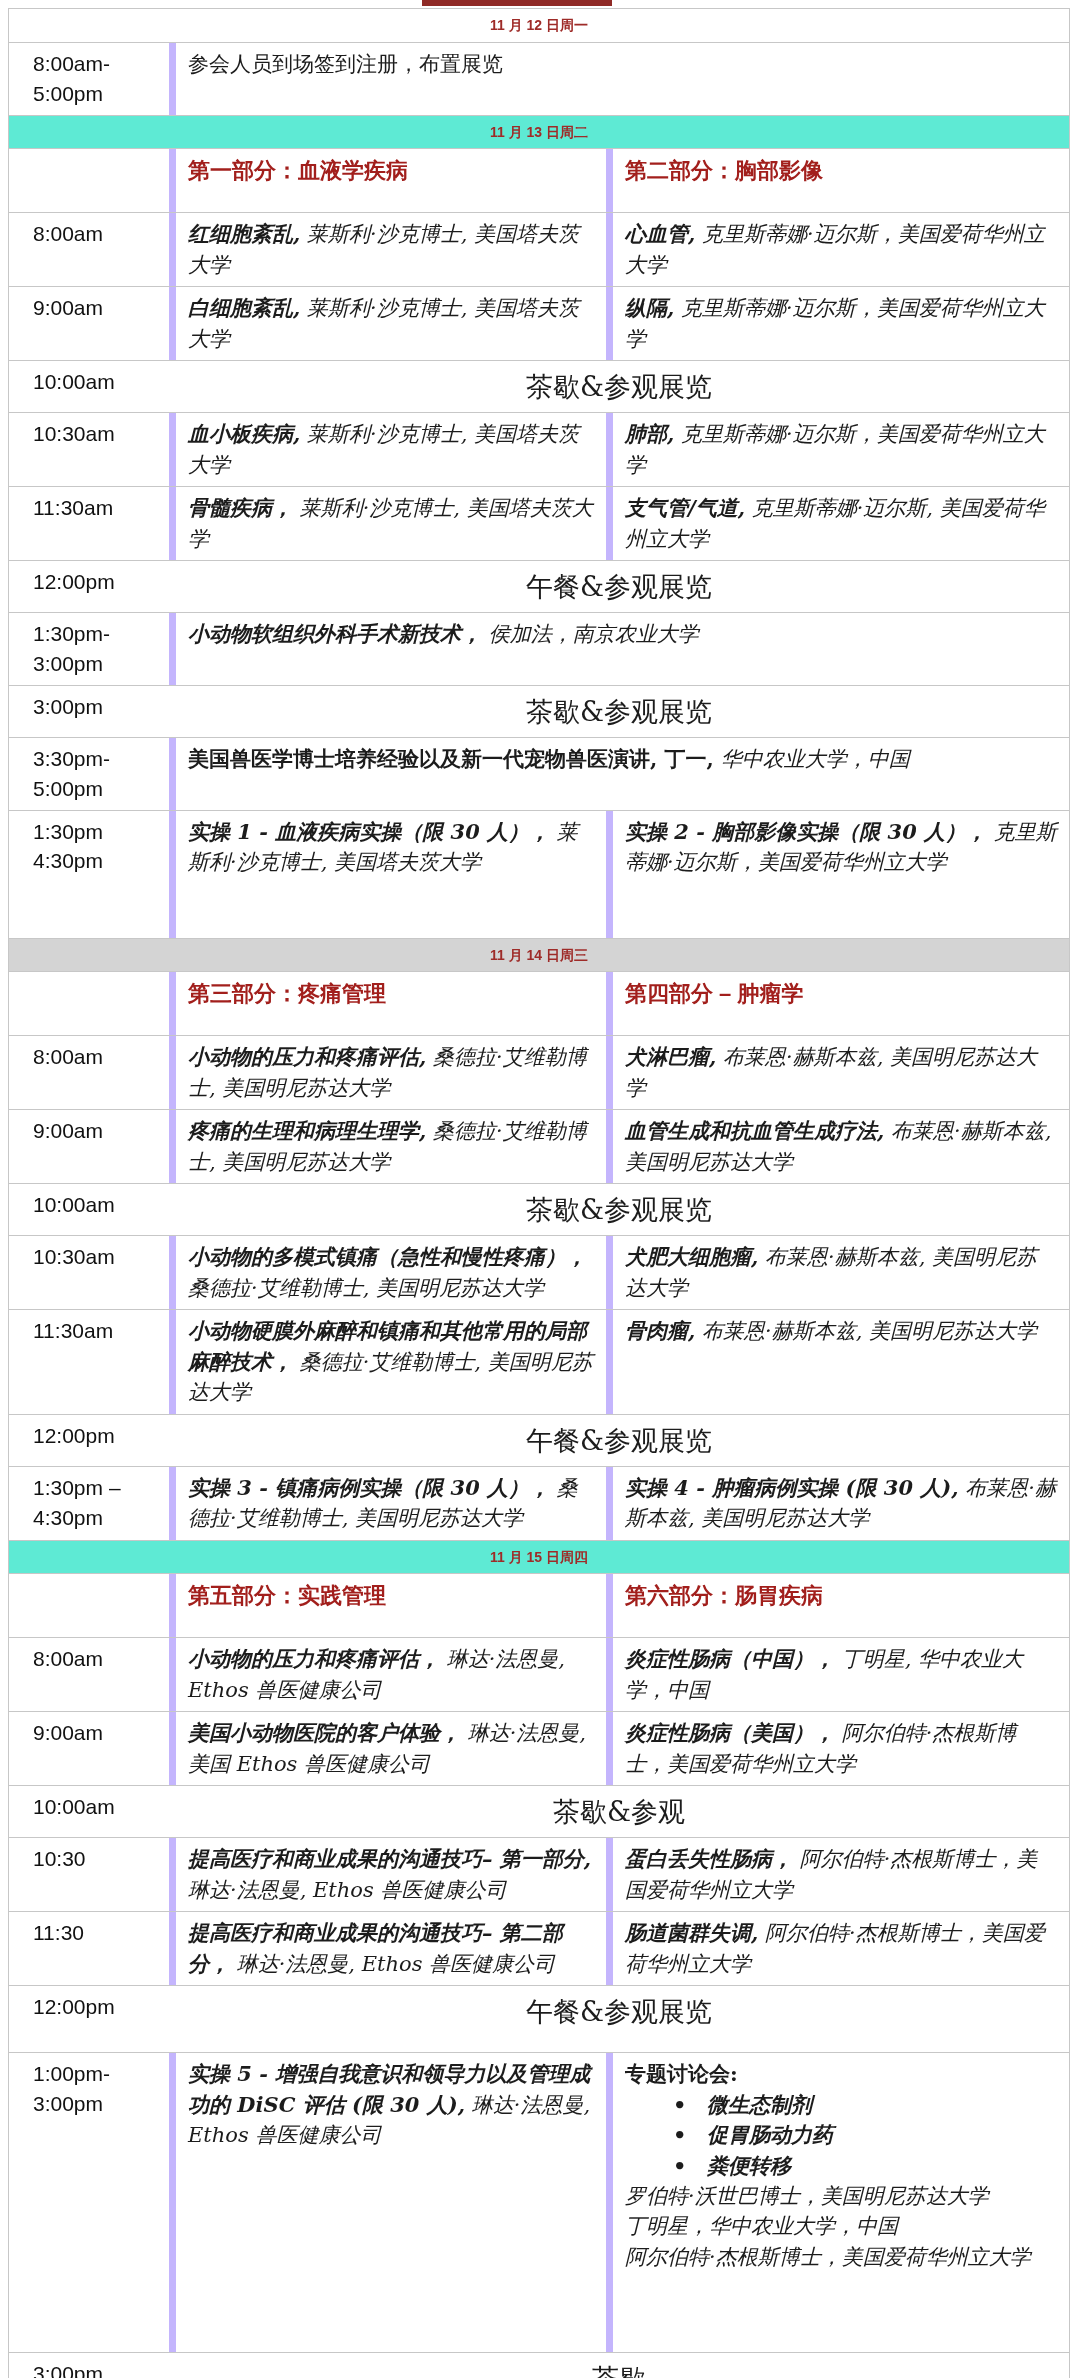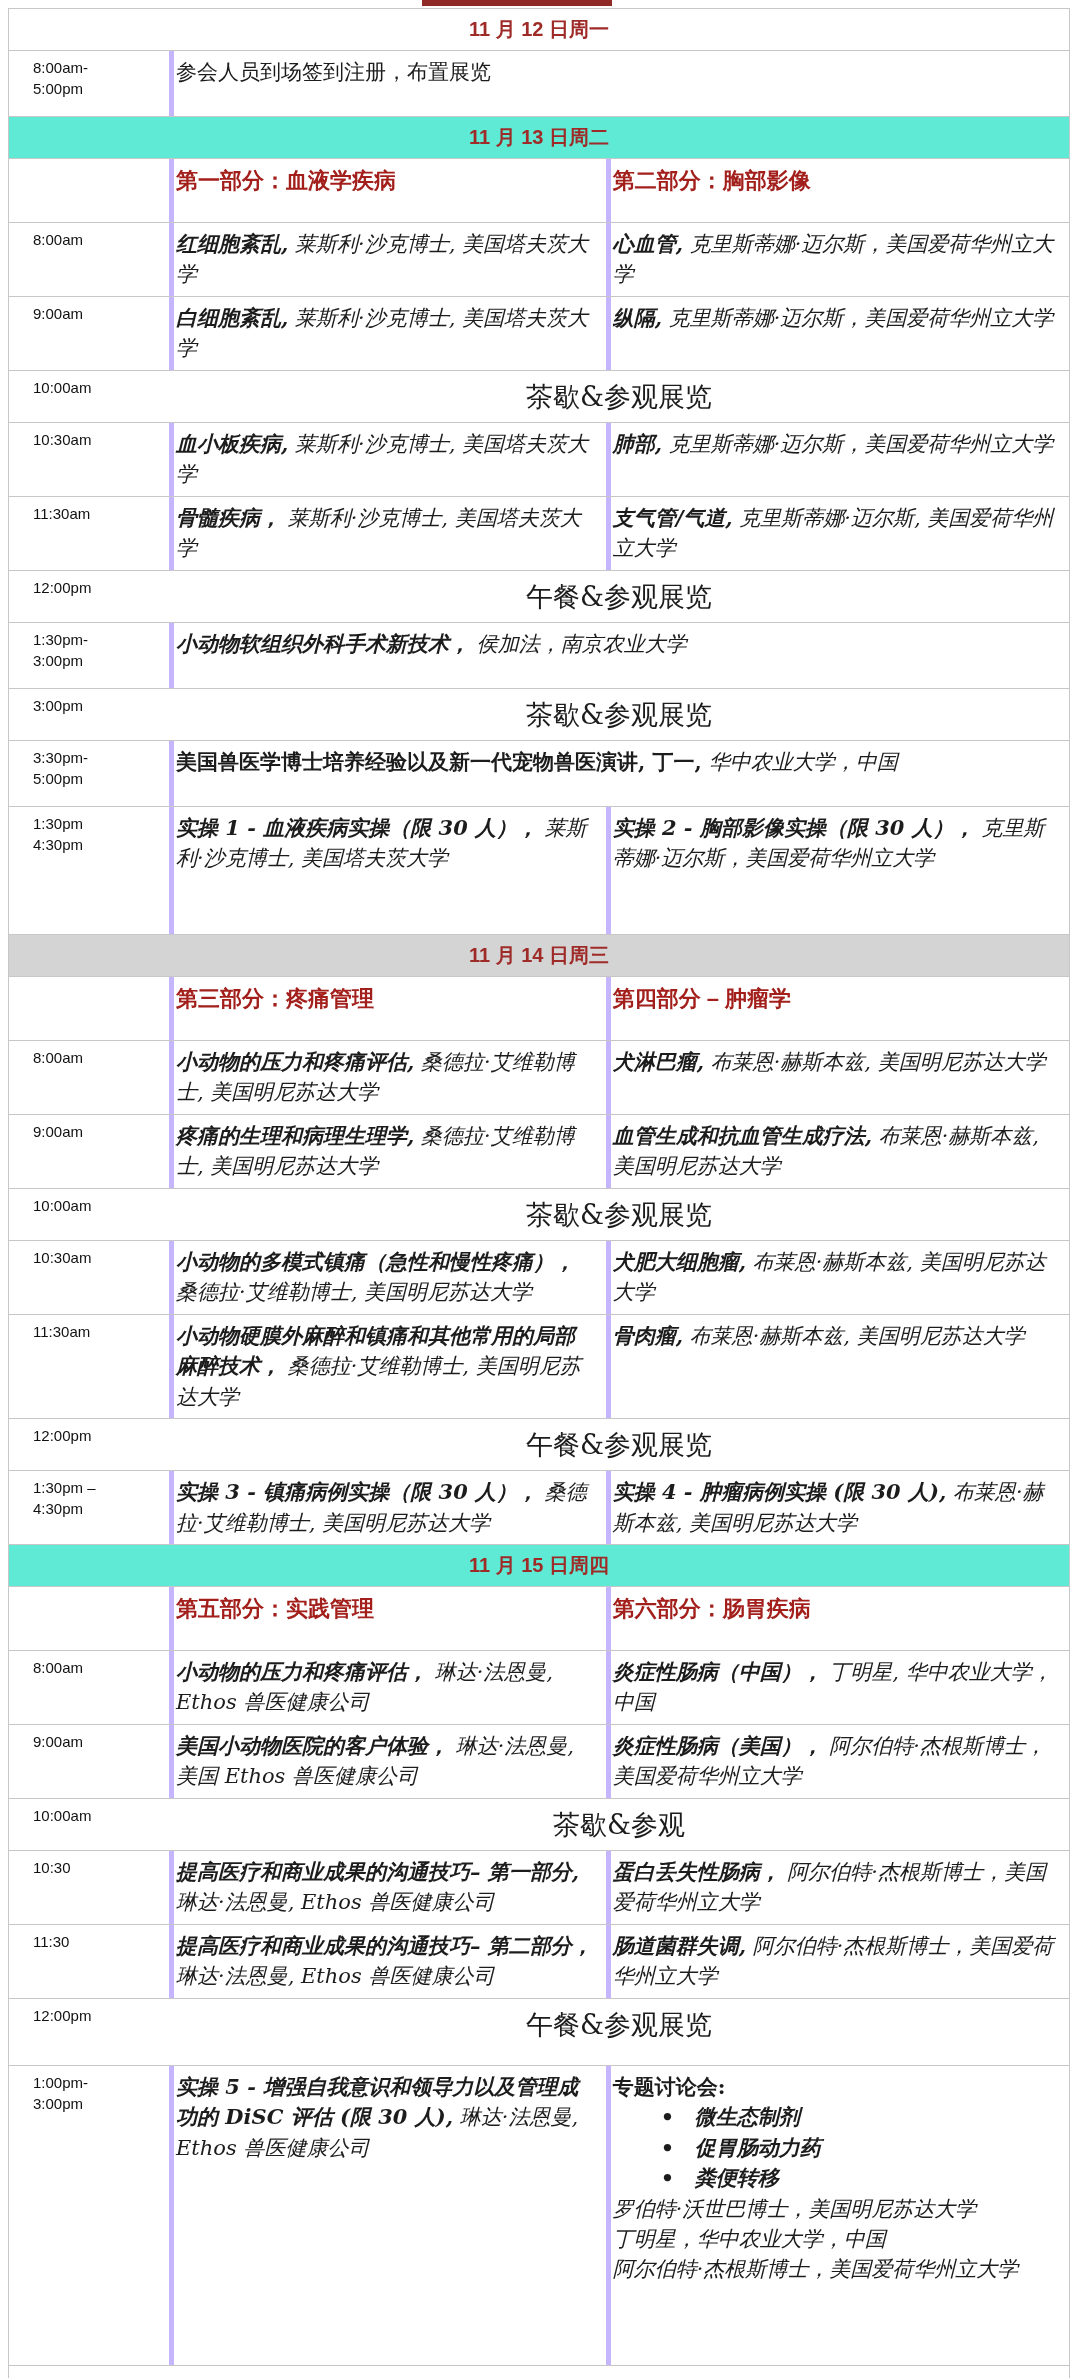--- a/index.html
+++ b/index.html
@@ -4,28 +4,28 @@
 <style>
   html,body{margin:0;padding:0;background:#ffffff;}
   body{width:1078px;font-family:"DejaVu Serif","Liberation Serif",serif;color:#1c1c1c;
        -webkit-font-smoothing:antialiased;}
   .top-fragment{height:6px;width:190px;margin:0 0 2px 422px;background:#8f2a26;}
   .tbl{margin:0 8px;border:1px solid #c7c7c7;background:#fff;}
   .row{display:flex;border-top:1px solid #c7c7c7;box-sizing:border-box;}
   .row:first-child{border-top:none;}
   
   .band{display:block;text-align:center;font-family:"Liberation Sans",sans-serif;
-        font-weight:bold;font-size:20px;line-height:1.35;padding:7px 0;color:#9e2b28;}
+        font-weight:bold;font-size:14px;line-height:1.35;padding:7px 0;color:#9e2b28;}
   
   .time{flex:0 0 160px;box-sizing:border-box;padding:6px 6px 6px 24px;
-        font-family:"Liberation Sans",sans-serif;font-size:15px;line-height:1.42;
+        font-family:"Liberation Sans",sans-serif;font-size:21px;line-height:1.42;
         white-space:pre-line;color:#111;}
   
-  .cell{box-sizing:border-box;padding:6px 12px 6px 2px;font-size:21px;line-height:1.45;
-        border-left:5px solid #c4b5fd;}
+  .cell{box-sizing:border-box;padding:6px 12px 6px 12px;font-size:21px;line-height:1.45;
+        border-left:7px solid #c4b5fd;}
   .cell.l{flex:437 1 0;}
   .cell.r{flex:465 1 0;}
   .cell.m{flex:902 1 0;}
   .t{font-weight:bold;font-style:italic;text-align:right;}
   .t.upright{font-style:normal;}
   .s{font-style:italic;}
   .plain{font-style:normal;}
   
   .sect-row{min-height:64px;}
   .sect{color:#a21f1c;font-weight:bold;font-size:22px;font-family:"Liberation Sans",sans-serif;

